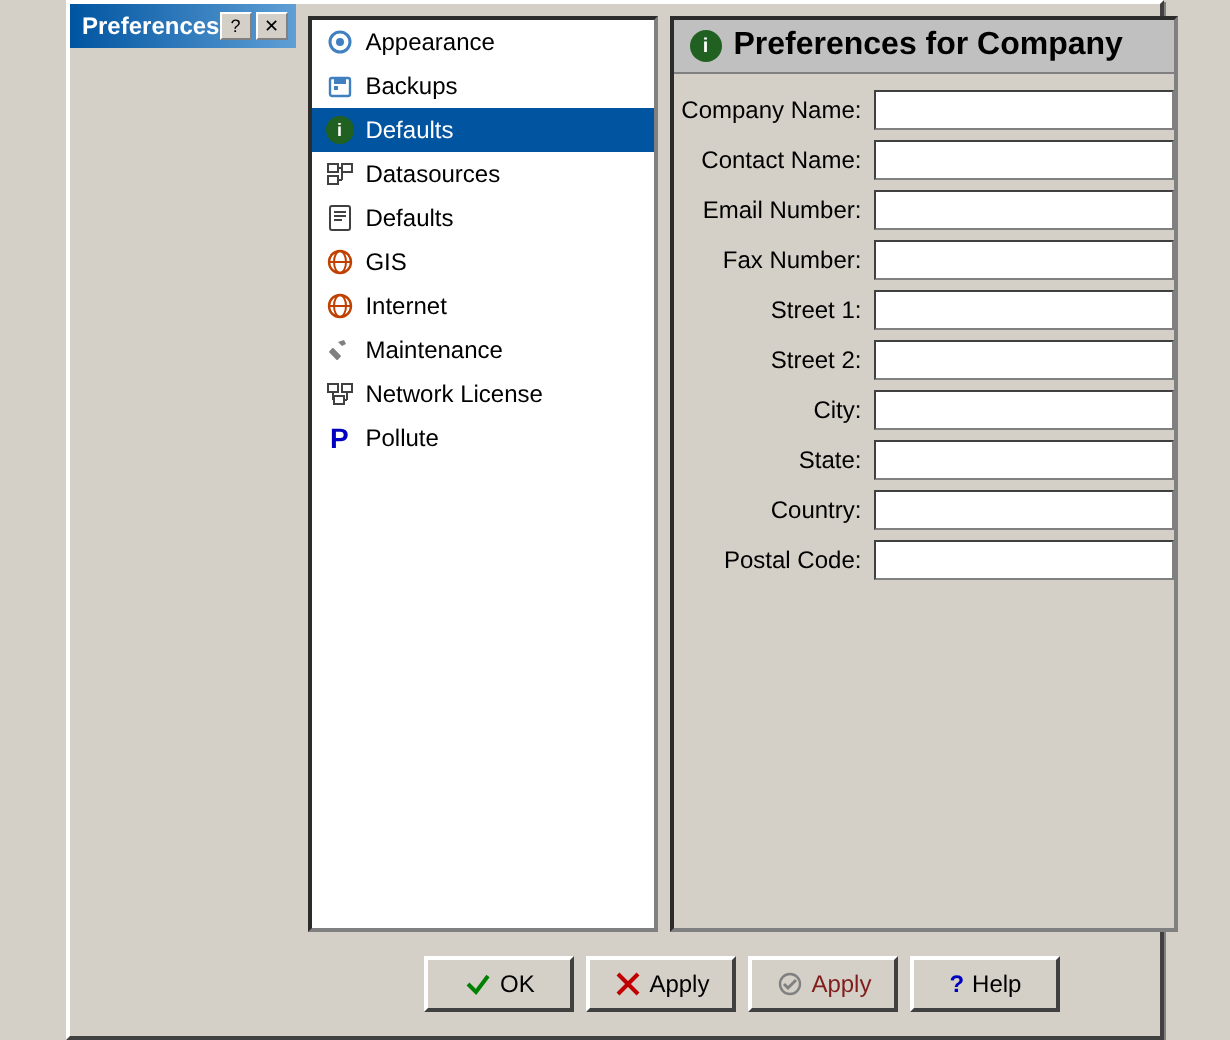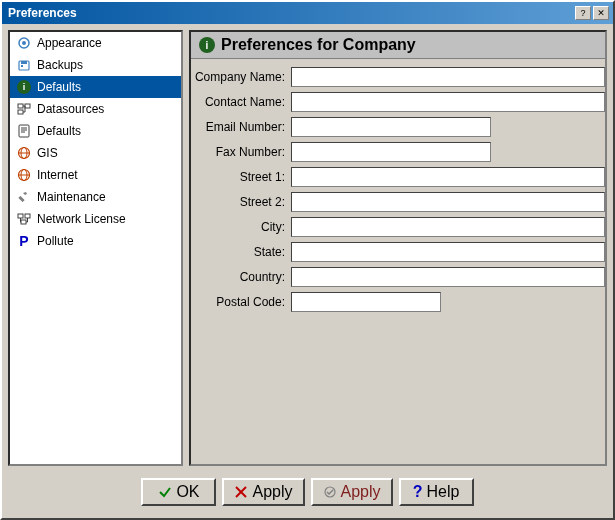--- a/index.html
+++ b/index.html
@@ -9,29 +9,29 @@
       background: #d4d0c8;
       display: flex;
       justify-content: center;
       align-items: center;
       width: 615px;
       height: 520px;
       overflow: hidden;
     }
 
     .window {
-      width: 615px;
+      width: 549px;
       height: 520px;
       background: #d4d0c8;
       border: 2px solid #fff;
       border-right-color: #404040;
       border-bottom-color: #404040;
       box-shadow: 1px 1px 0 #808080;
       display: flex;
-      flex-direction: column;
+      flex-direction: row;
     }
 
     .title-bar {
       background: linear-gradient(to right, #0054a0, #5f9fd6);
       color: white;
       height: 22px;
       display: flex;
       align-items: center;
       justify-content: space-between;
       padding: 0 4px 0 6px;
@@ -191,21 +191,21 @@
       min-width: 75px;
       background: #d4d0c8;
       border: 2px solid #fff;
       border-right-color: #404040;
       border-bottom-color: #404040;
       cursor: pointer;
       display: flex;
       align-items: center;
       justify-content: center;
       gap: 4px;
-      font-size: 16px;
+      font-size: 12px;
       padding: 0 10px;
     }
 
     .footer-btn.disabled {
       color: #7f1d1d;
       cursor: default;
     }
     .icon-blue { color: #4080c0; }
     .icon-pollute { color: #0000c0; font-weight: bold; font-size: 14px; }
 

